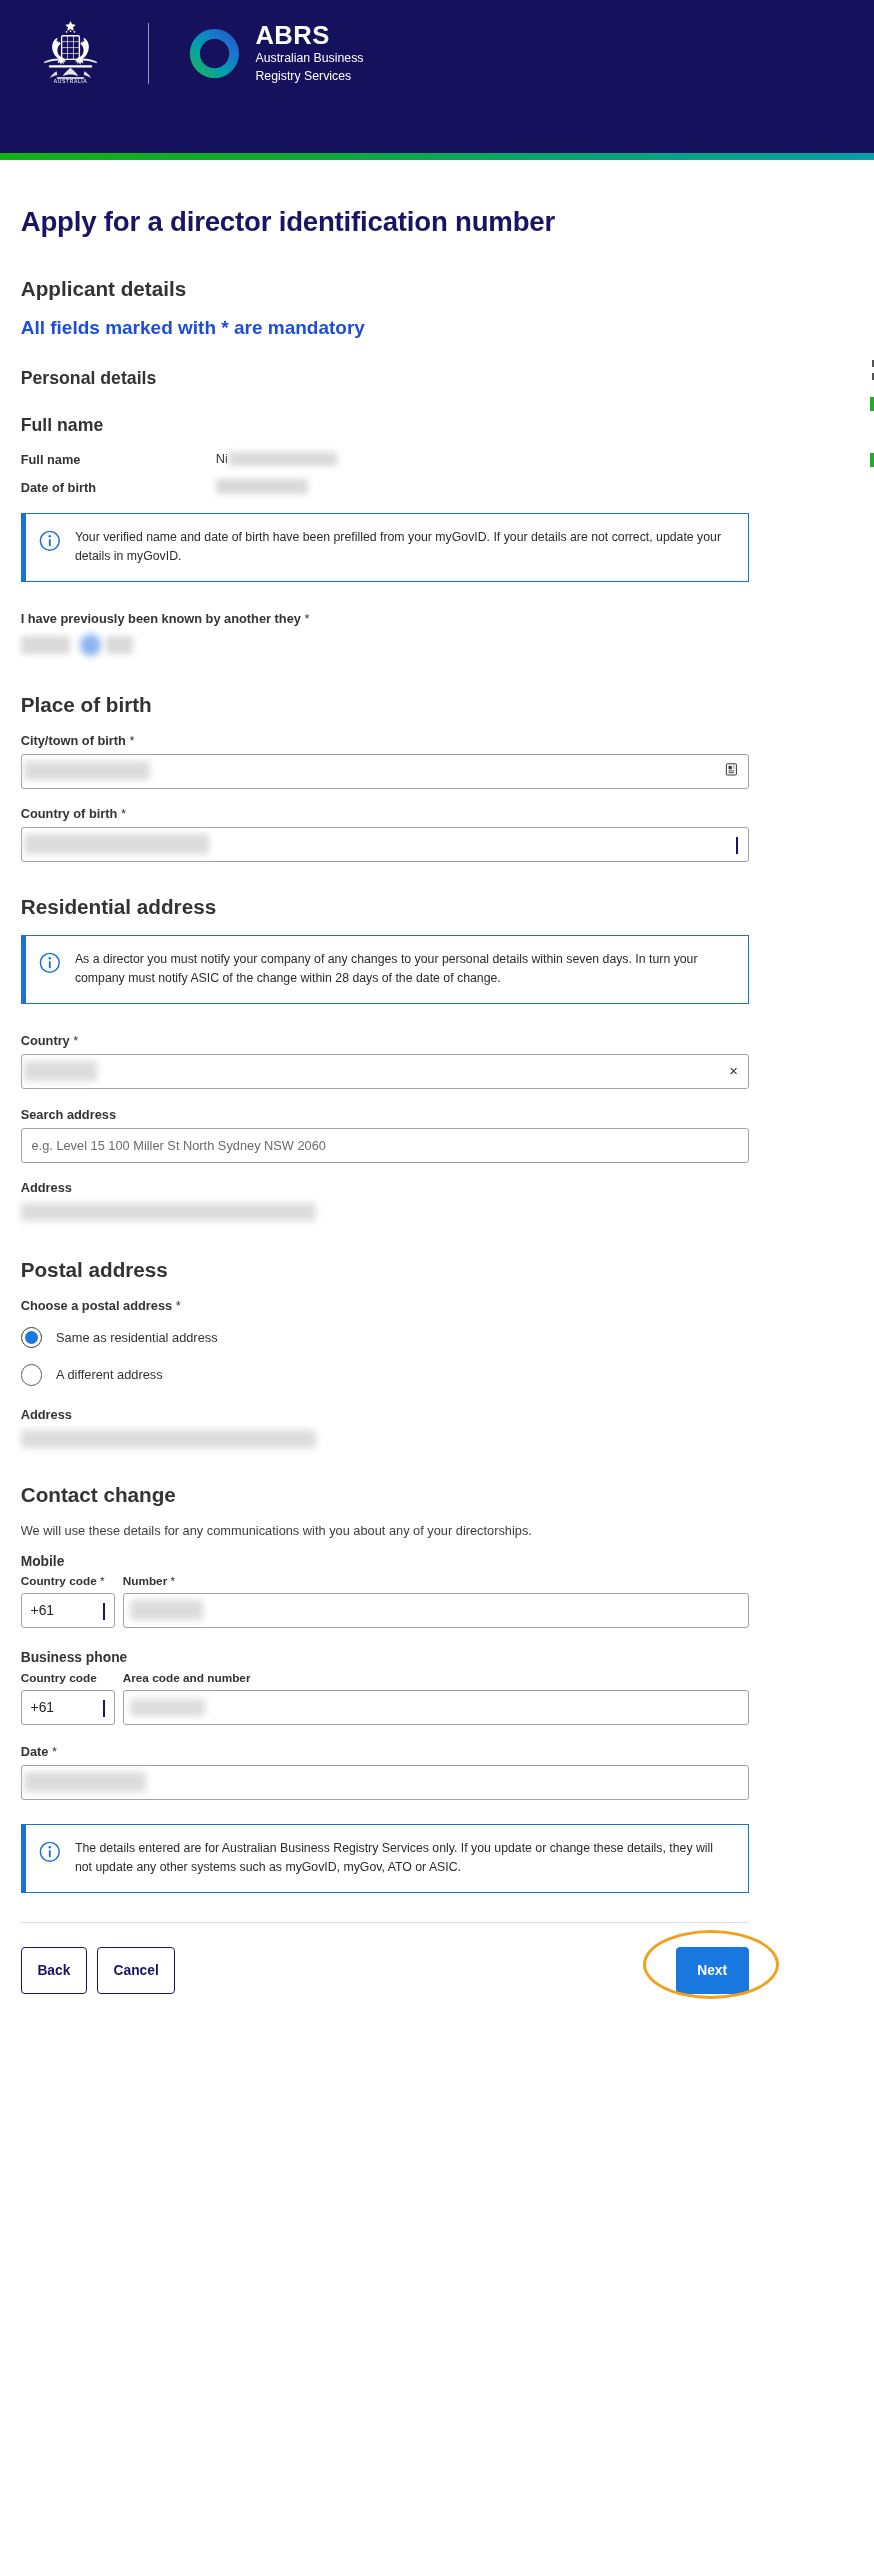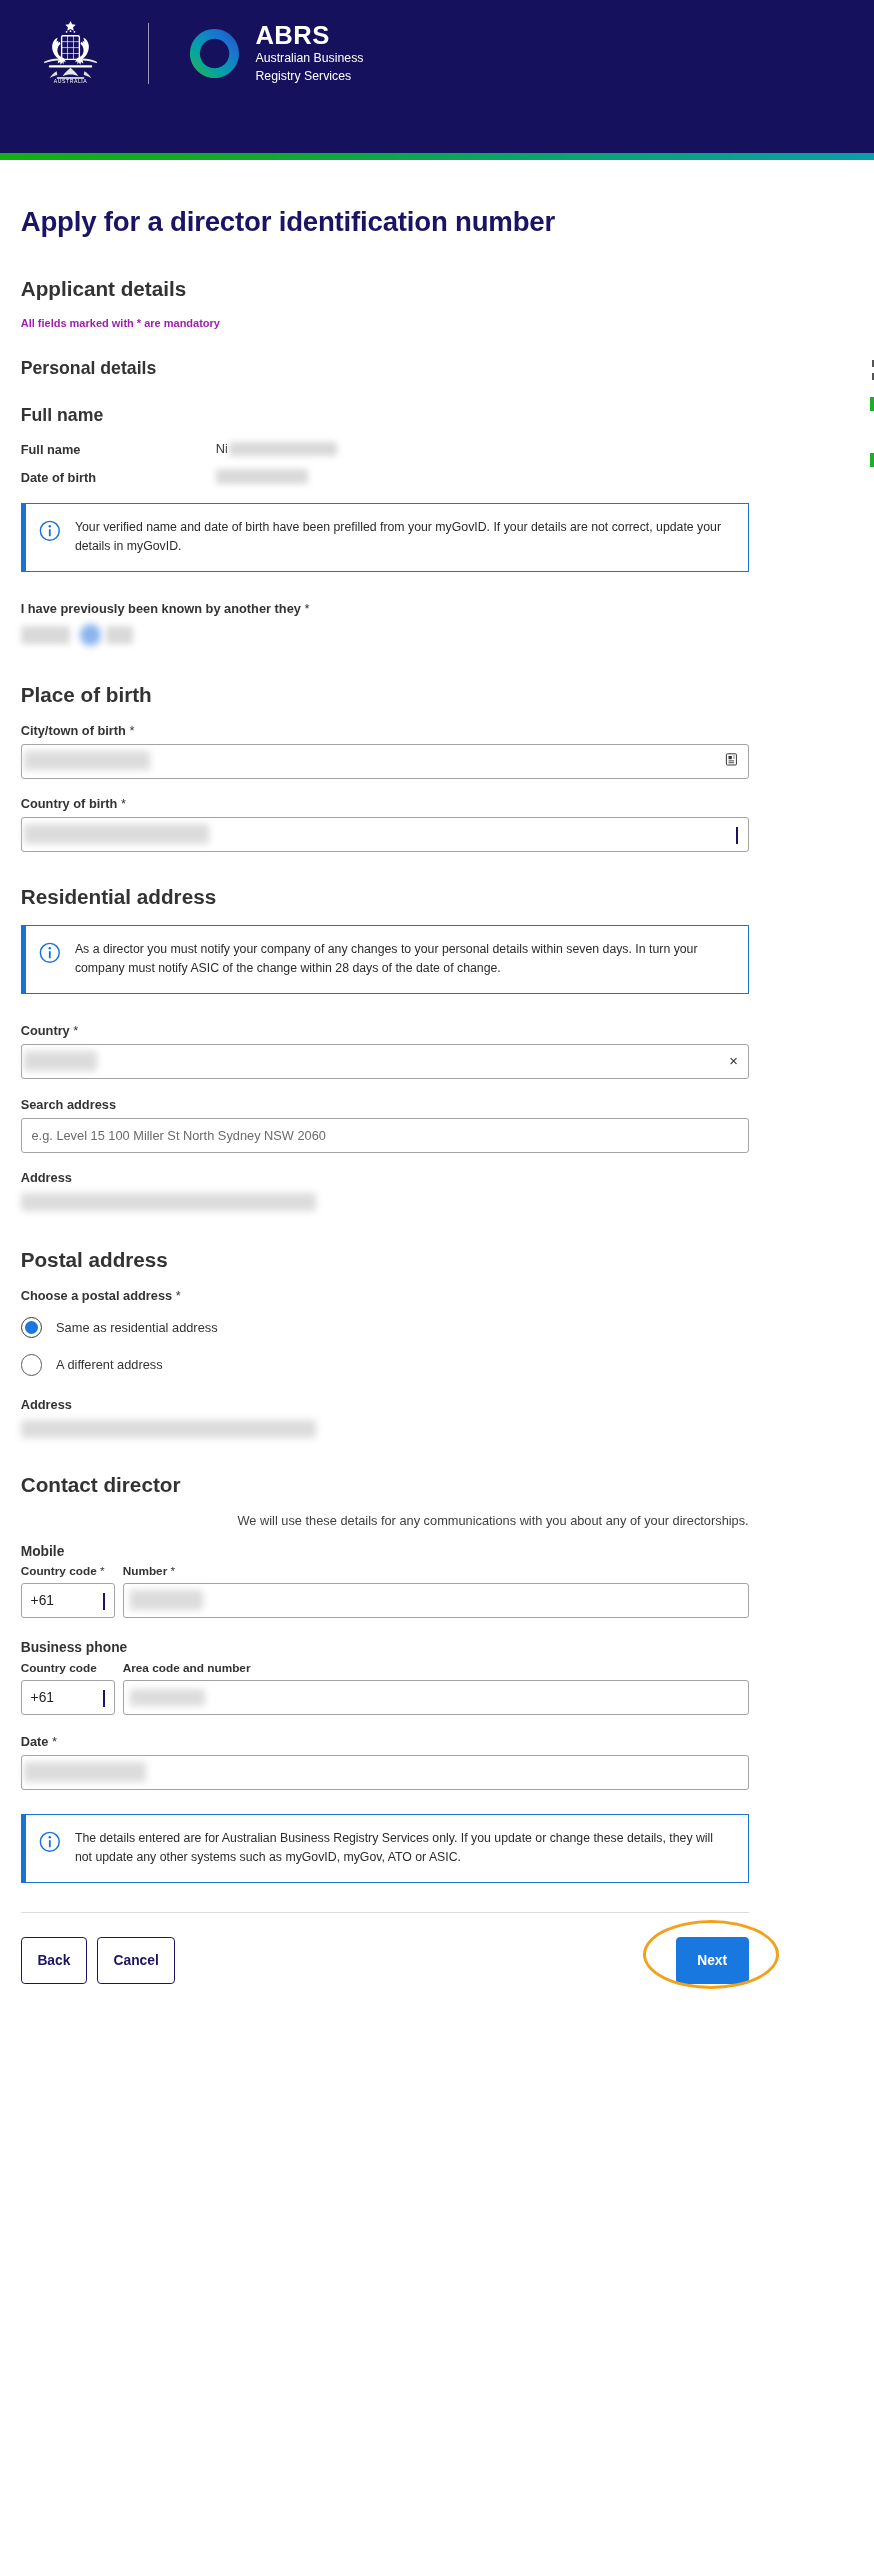--- a/index.html
+++ b/index.html
@@ -88,30 +88,29 @@
     color: #333333;
     margin: 0 0 15.7px 0;
   }
   h3.sub-title {
     font-size: 17.7px;
     font-weight: bold;
     color: #333333;
     margin: 25.6px 0 15.7px 0;
   }
   .mandatory-note {
-    font-size: 11px;
-    font-weight: bold;
-    color: #a21caf;
+    font-size: 19px;
+    font-weight: bold;
+    color: #1d4ed8;
     margin: 0 0 29.5px 0;
   }
   .helper-text {
     font-size: 12.8px;
     color: #404040;
     margin: 0 0 13.8px 0;
-    text-align: right;
   }
 
   
   .ro-row {
     display: flex;
     align-items: flex-start;
     margin-bottom: 11.8px;
   }
   .ro-label {
     font-size: 12.8px;
@@ -539,21 +538,21 @@
       </div>
     </div>
 
     <div class="field" style="margin-top:21.6px;">
       <label class="field-label">Address</label>
       <div class="addr-block">
         <span class="redact-line" style="width:295px;"></span>
       </div>
     </div>
 
-    <h2 class="section-title" style="margin-top:29.5px;">Contact director</h2>
+    <h2 class="section-title" style="margin-top:29.5px;">Contact change</h2>
     <p class="helper-text">We will use these details for any communications with you about any of your directorships.</p>
 
     <div class="sub-heading-small">Mobile</div>
     <div class="phone-row">
       <div class="phone-cc">
         <span class="label-inline">
           <span>Country code</span>
           <span class="req">*</span>
         </span>
         <div class="cc-box">

